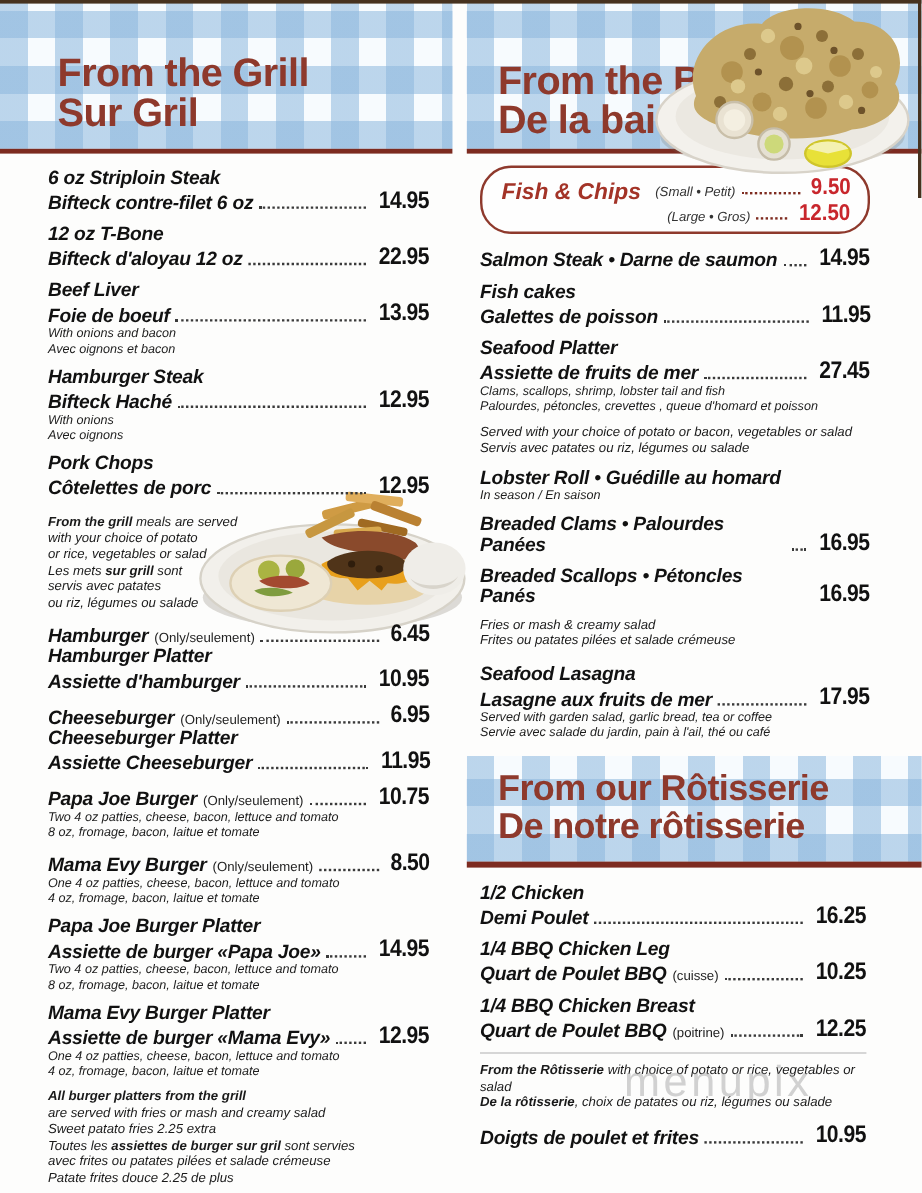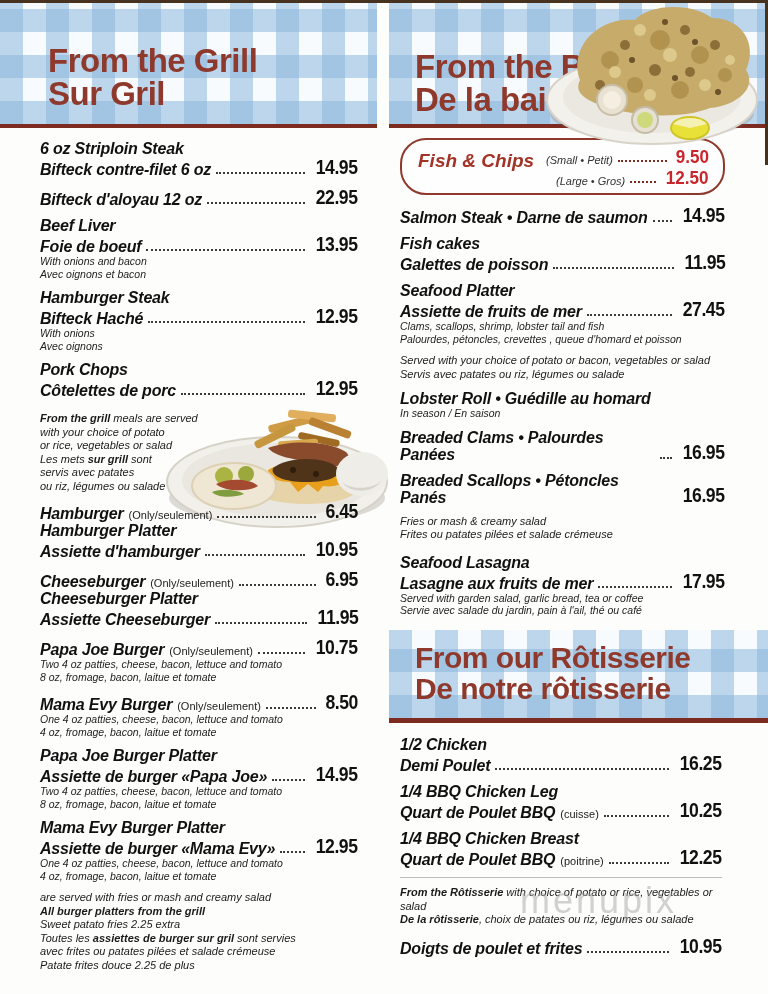--- a/index.html
+++ b/index.html
@@ -187,20 +187,23 @@
         <span class="t">6 oz Striploin Steak</span>
       </div>
       <div class="line">
         <span class="t">Bifteck contre-filet 6 oz</span>
         <span class="leader"></span>
         <span class="price">14.95</span>
       </div>
     </div>
     <div class="menu-item">
       <div class="line">
+        <span class="t">12 oz T-Bone</span>
+      </div>
+      <div class="line">
         <span class="t">Bifteck d'aloyau 12 oz</span>
         <span class="leader"></span>
         <span class="price">22.95</span>
       </div>
     </div>
     <div class="menu-item">
       <div class="line">
         <span class="t">Beef Liver</span>
       </div>
       <div class="line">
@@ -311,22 +314,22 @@
       </div>
       <div class="line">
         <span class="t">Assiette de burger «Mama Evy»</span>
         <span class="leader"></span>
         <span class="price">12.95</span>
       </div>
       <div class="sub">One 4 oz patties, cheese, bacon, lettuce and tomato</div>
       <div class="sub">4 oz, fromage, bacon, laitue et tomate</div>
     </div>
     <div class="menu-item footer-note note-block">
+      <div class="note-line"><span class="nb">All burger platters from the grill</span></div>
       <div class="note-line"><span class="nt">are served with fries or mash and creamy salad</span></div>
-      <div class="note-line"><span class="nb">All burger platters from the grill</span></div>
       <div class="note-line"><span class="nt">Sweet patato fries 2.25 extra</span></div>
       <div class="note-line"><span class="nt">Toutes les </span><span class="nb">assiettes de burger sur gril</span><span class="nt"> sont servies</span></div>
       <div class="note-line"><span class="nt">avec frites ou patates pilées et salade crémeuse</span></div>
       <div class="note-line"><span class="nt">Patate frites douce 2.25 de plus</span></div>
     </div>
   </div>
 
 <div class="col" id="bay-col">
   <div id="fc-box">
     <div class="fc-title">Fish &amp; Chips</div>

